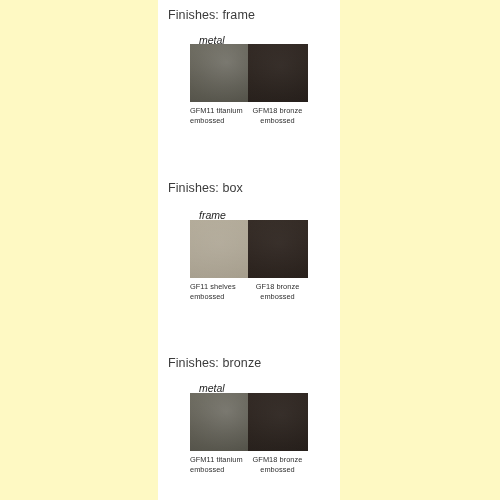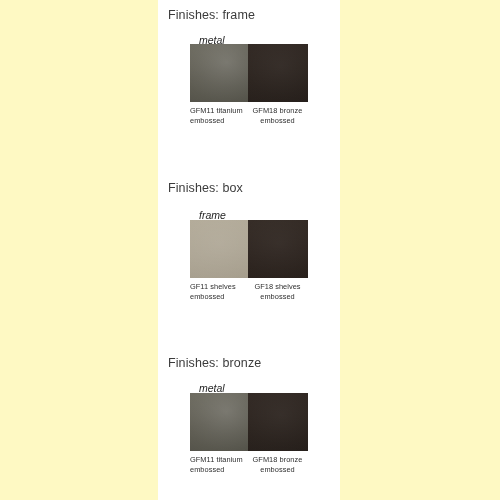--- a/index.html
+++ b/index.html
@@ -159,21 +159,21 @@
           <span class="swatch fill-wood-titanium"></span>
           <div class="caption">
             <span>GF11 shelves</span>
             <span class="line2">embossed</span>
           </div>
         </div>
 
         <div class="swatch-cell right">
           <span class="swatch fill-wood-bronze"></span>
           <div class="caption">
-            <span>GF18 shelves</span>
+            <span>GF18 bronze</span>
             <span class="line2">embossed</span>
           </div>
         </div>
 
       </div>
     </div>
 
     <div class="section" style="top:356px;">
       <div class="section-heading">Finishes: bronze</div>
 

